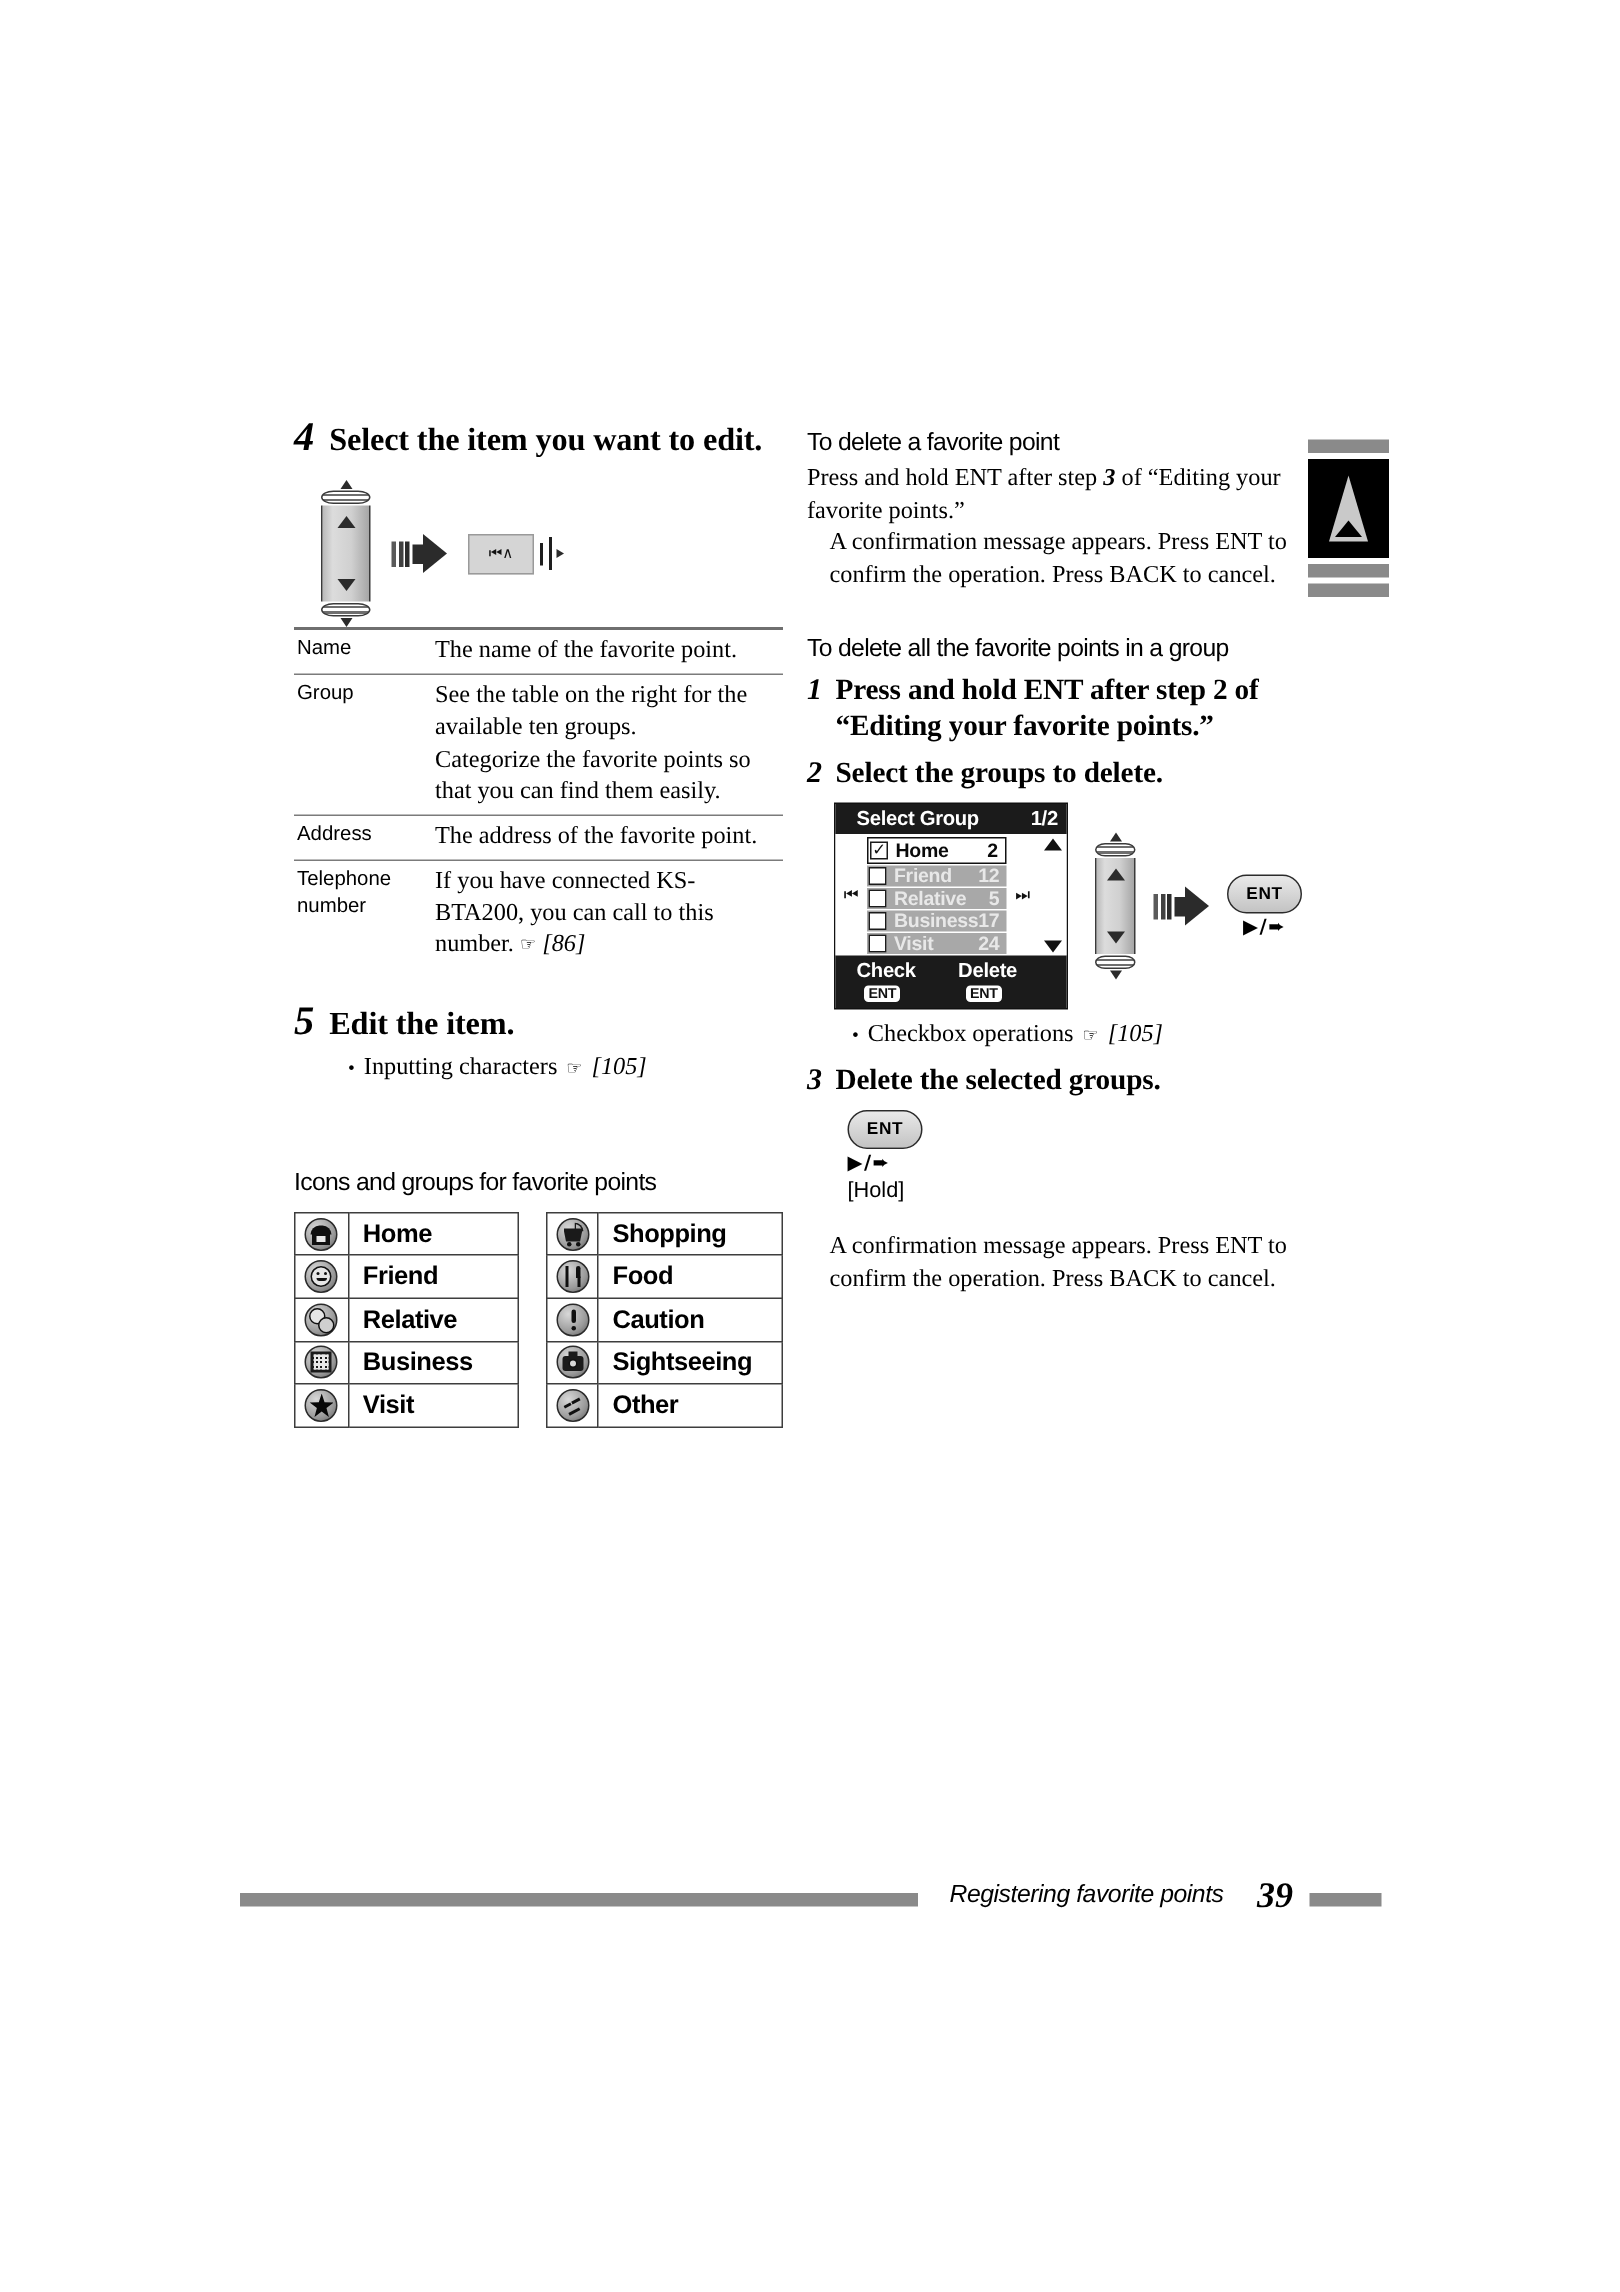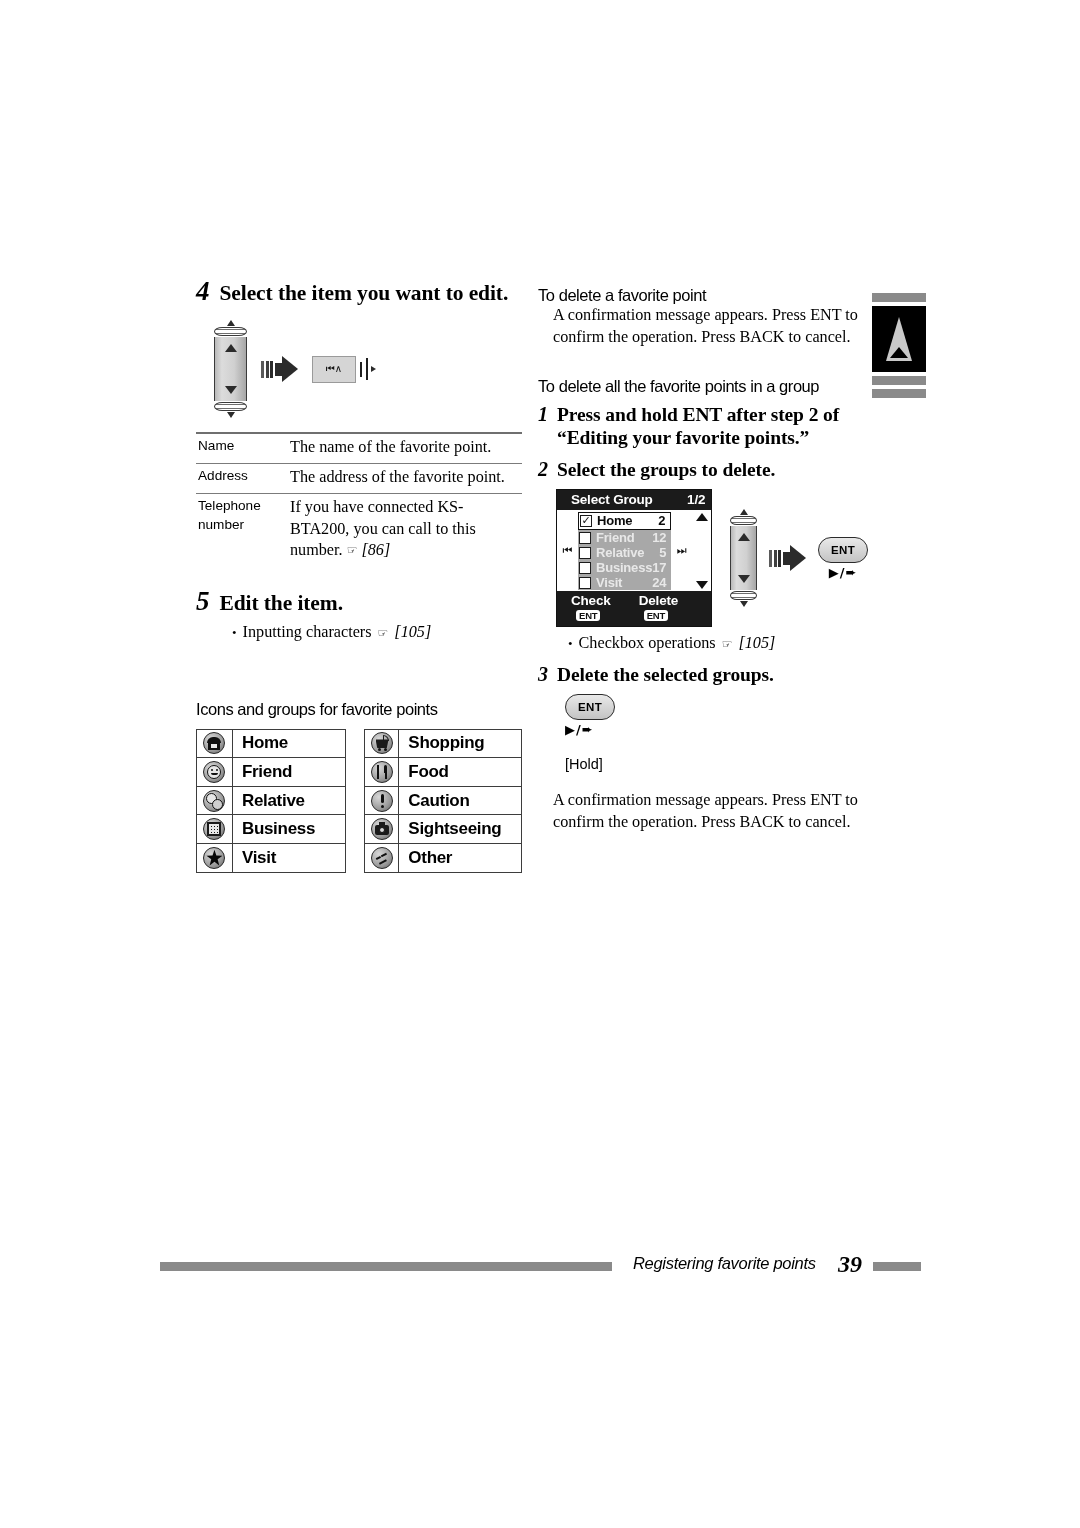--- a/index.html
+++ b/index.html
@@ -47,21 +47,21 @@
     font-family: "Liberation Serif", serif;
     font-size: 16.2px; line-height: 1.33;
     display: flex; gap: 6px; align-items: baseline;
   }
   .bullet-dot { font-size: 13px; line-height: 1; }
   .ref { font-style: italic; }
   .hand { font-family: "DejaVu Sans", sans-serif; font-size: 12px; vertical-align: 1px; }
   .bnum { font-weight: bold; font-style: italic; }
 
   
-  .spec { width: 326px; border-collapse: collapse; margin-top: 14px; }
+  .spec { width: 326px; border-collapse: collapse; margin-top: 0; }
   .spec td {
     vertical-align: top;
     padding: 3px 0 5px 0;
     border-top: 1.6px solid #7b7b7b;
   }
   .spec tr:first-child td { border-top: 2.4px solid #6f6f6f; }
   .spec .last td { border-bottom: 2.4px solid #6f6f6f; }
   .spec .k {
     width: 92px;
     font-family: "Liberation Sans", sans-serif;
@@ -204,21 +204,21 @@
     background: linear-gradient(#e9e9e9,#c3c3c3);
     border: 1.6px solid #2b2b2b;
     display: flex; align-items: center; justify-content: center;
     font-family: "Liberation Sans", sans-serif; font-weight: bold;
     font-size: 11.5px; letter-spacing: .4px;
   }
   .entsub {
     font-family: "DejaVu Sans", sans-serif; font-weight: bold;
     font-size: 13px; margin-top: 2px; letter-spacing: 1px;
   }
-  .holdtxt { font-family: "Liberation Sans", sans-serif; font-size: 14.5px; margin-top: 19px; }
+  .holdtxt { font-family: "Liberation Sans", sans-serif; font-size: 14.5px; margin-top: 3px; }
 
   
   .lcd-wrap { display: flex; align-items: center; gap: 12px; margin-top: 8px; }
   .lcd {
     width: 185px; background: #fff; border: 1.6px solid #111;
     font-family: "Liberation Sans", sans-serif;
   }
   .lcd-title {
     background: #1b1b1b; color: #fff; font-weight: bold; font-size: 13.5px;
     padding: 2px 6px 3px 14px; display: flex; justify-content: space-between;
@@ -335,20 +335,25 @@
         </span>
         <span class="tinytri"></span>
       </div>
     </div>
 
     <table class="spec">
       <tbody>
           <tr>
         <td class="k">Name</td>
         <td class="v">The name of the favorite point.</td>
+      </tr>
+      <tr>
+        <td class="k">Group</td>
+        <td class="v" style="white-space:pre-line">See the table on the right for the available ten groups.
+Categorize the favorite points so that you can find them easily.</td>
       </tr>
       <tr>
         <td class="k">Address</td>
         <td class="v">The address of the favorite point.</td>
       </tr>
       <tr>
         <td class="k" style="white-space:pre-line">Telephone number</td>
         <td class="v">
           <span>If you have connected KS-BTA200, you can call to this number.</span>
           <span class="hand">☞</span>
@@ -420,20 +425,23 @@
           <td class="lb">Other</td>
         </tr>
       </tbody>
         </table>
     </div>
   </div>
 
   <div class="col-right">
 
     <div class="sec-head">To delete a favorite point</div>
+    <div class="body-txt" style="margin-top:3px;">
+      <span>Press and hold ENT after step </span><span class="bnum">3</span><span> of “Editing your favorite points.”</span>
+    </div>
     <div class="body-txt indent">A confirmation message appears. Press ENT to confirm the operation. Press BACK to cancel.</div>
 
     <div class="sec-head" style="margin-top:29px;">To delete all the favorite points in a group</div>
 
     <div class="step-sm" style="margin-top:7px;">
       <span class="step-num">1</span>
       <span class="step-title"><span>Press and hold ENT after step </span><span>2</span><span> of “Editing your favorite points.”</span></span>
     </div>
 
     <div class="step-sm" style="margin-top:8px;">

